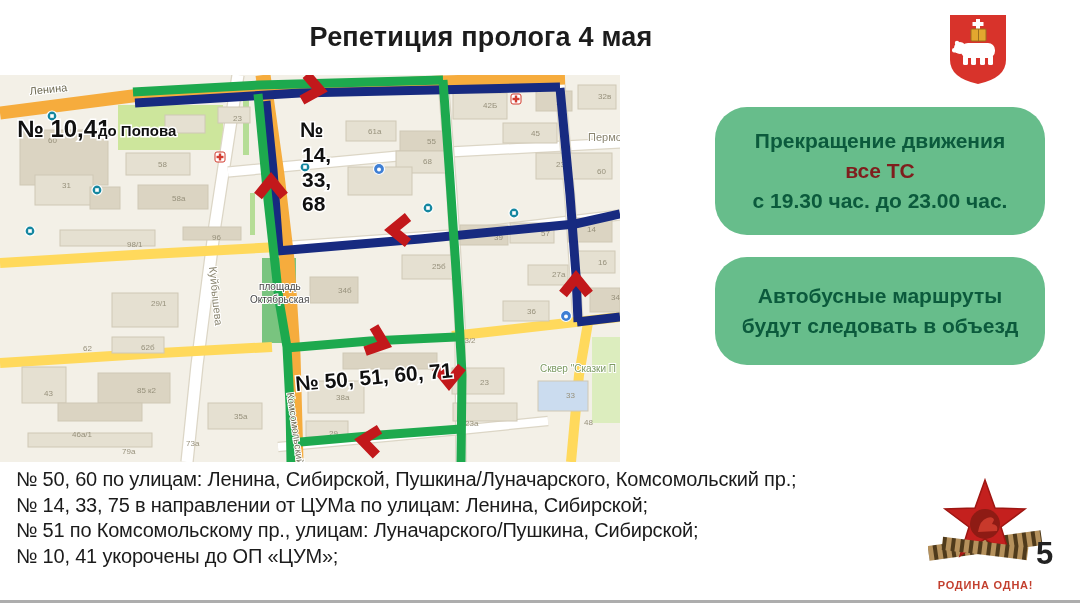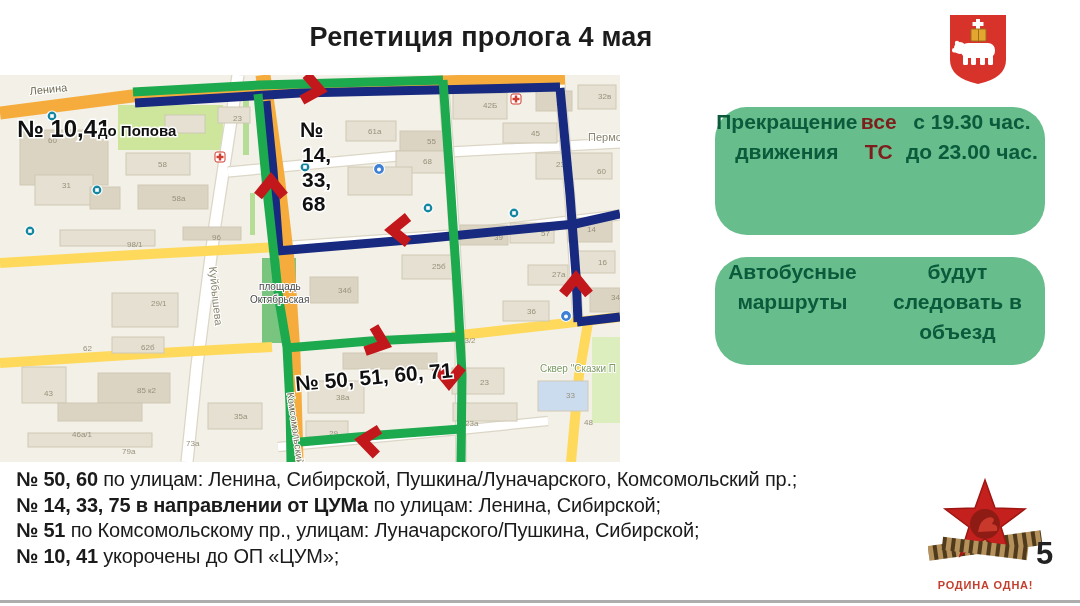--- a/index.html
+++ b/index.html
@@ -4,28 +4,28 @@
 <style>
   html,body{margin:0;padding:0;background:#fff;}
   body{width:1080px;height:606px;position:relative;overflow:hidden;
        font-family:"Liberation Sans", sans-serif;}
   .abs{position:absolute;}
   .title{top:22px;left:0;width:962px;text-align:center;font-size:27px;font-weight:bold;color:#1c1c1c;letter-spacing:.2px;}
   .coat{left:946px;top:12px;width:64px;height:75px;}
   .map{left:0;top:75px;width:620px;height:387px;overflow:hidden;background:#F3F0E7;}
   .map svg{display:block;}
   .ibox{left:715px;width:330px;border-radius:32px;background:#67BD8B;
-        display:flex;flex-direction:row;justify-content:center;text-align:center;
+        display:flex;flex-direction:column;justify-content:center;text-align:center;
         font-weight:bold;font-size:21px;line-height:30px;}
   .ibox1{top:107px;height:128px;}
   .ibox2{top:257px;height:108px;}
   .ig1{color:#0B5A3C;}
   .ig2{color:#7f1d1d;}
   .notes{left:16px;top:467px;width:950px;font-size:20px;line-height:25.6px;color:#1b1b1b;letter-spacing:-0.2px;}
-  .notes b{font-weight:bold;}
+  .notes b{font-weight:normal;}
   .emblem{left:928px;top:478px;width:115px;height:100px;}
   .emblem-label{left:928px;top:579px;width:115px;text-align:center;font-size:11px;font-weight:bold;color:#C3402F;letter-spacing:.8px;}
   .pageno{left:1036px;top:536px;font-size:31px;font-weight:600;color:#222;}
   .bottom-rule{left:0;top:600px;width:1080px;height:3px;background:#ADADAD;}
 </style>
 </head>
 <body>
 
 <div class="abs title">Репетиция пролога 4 мая</div>
 

